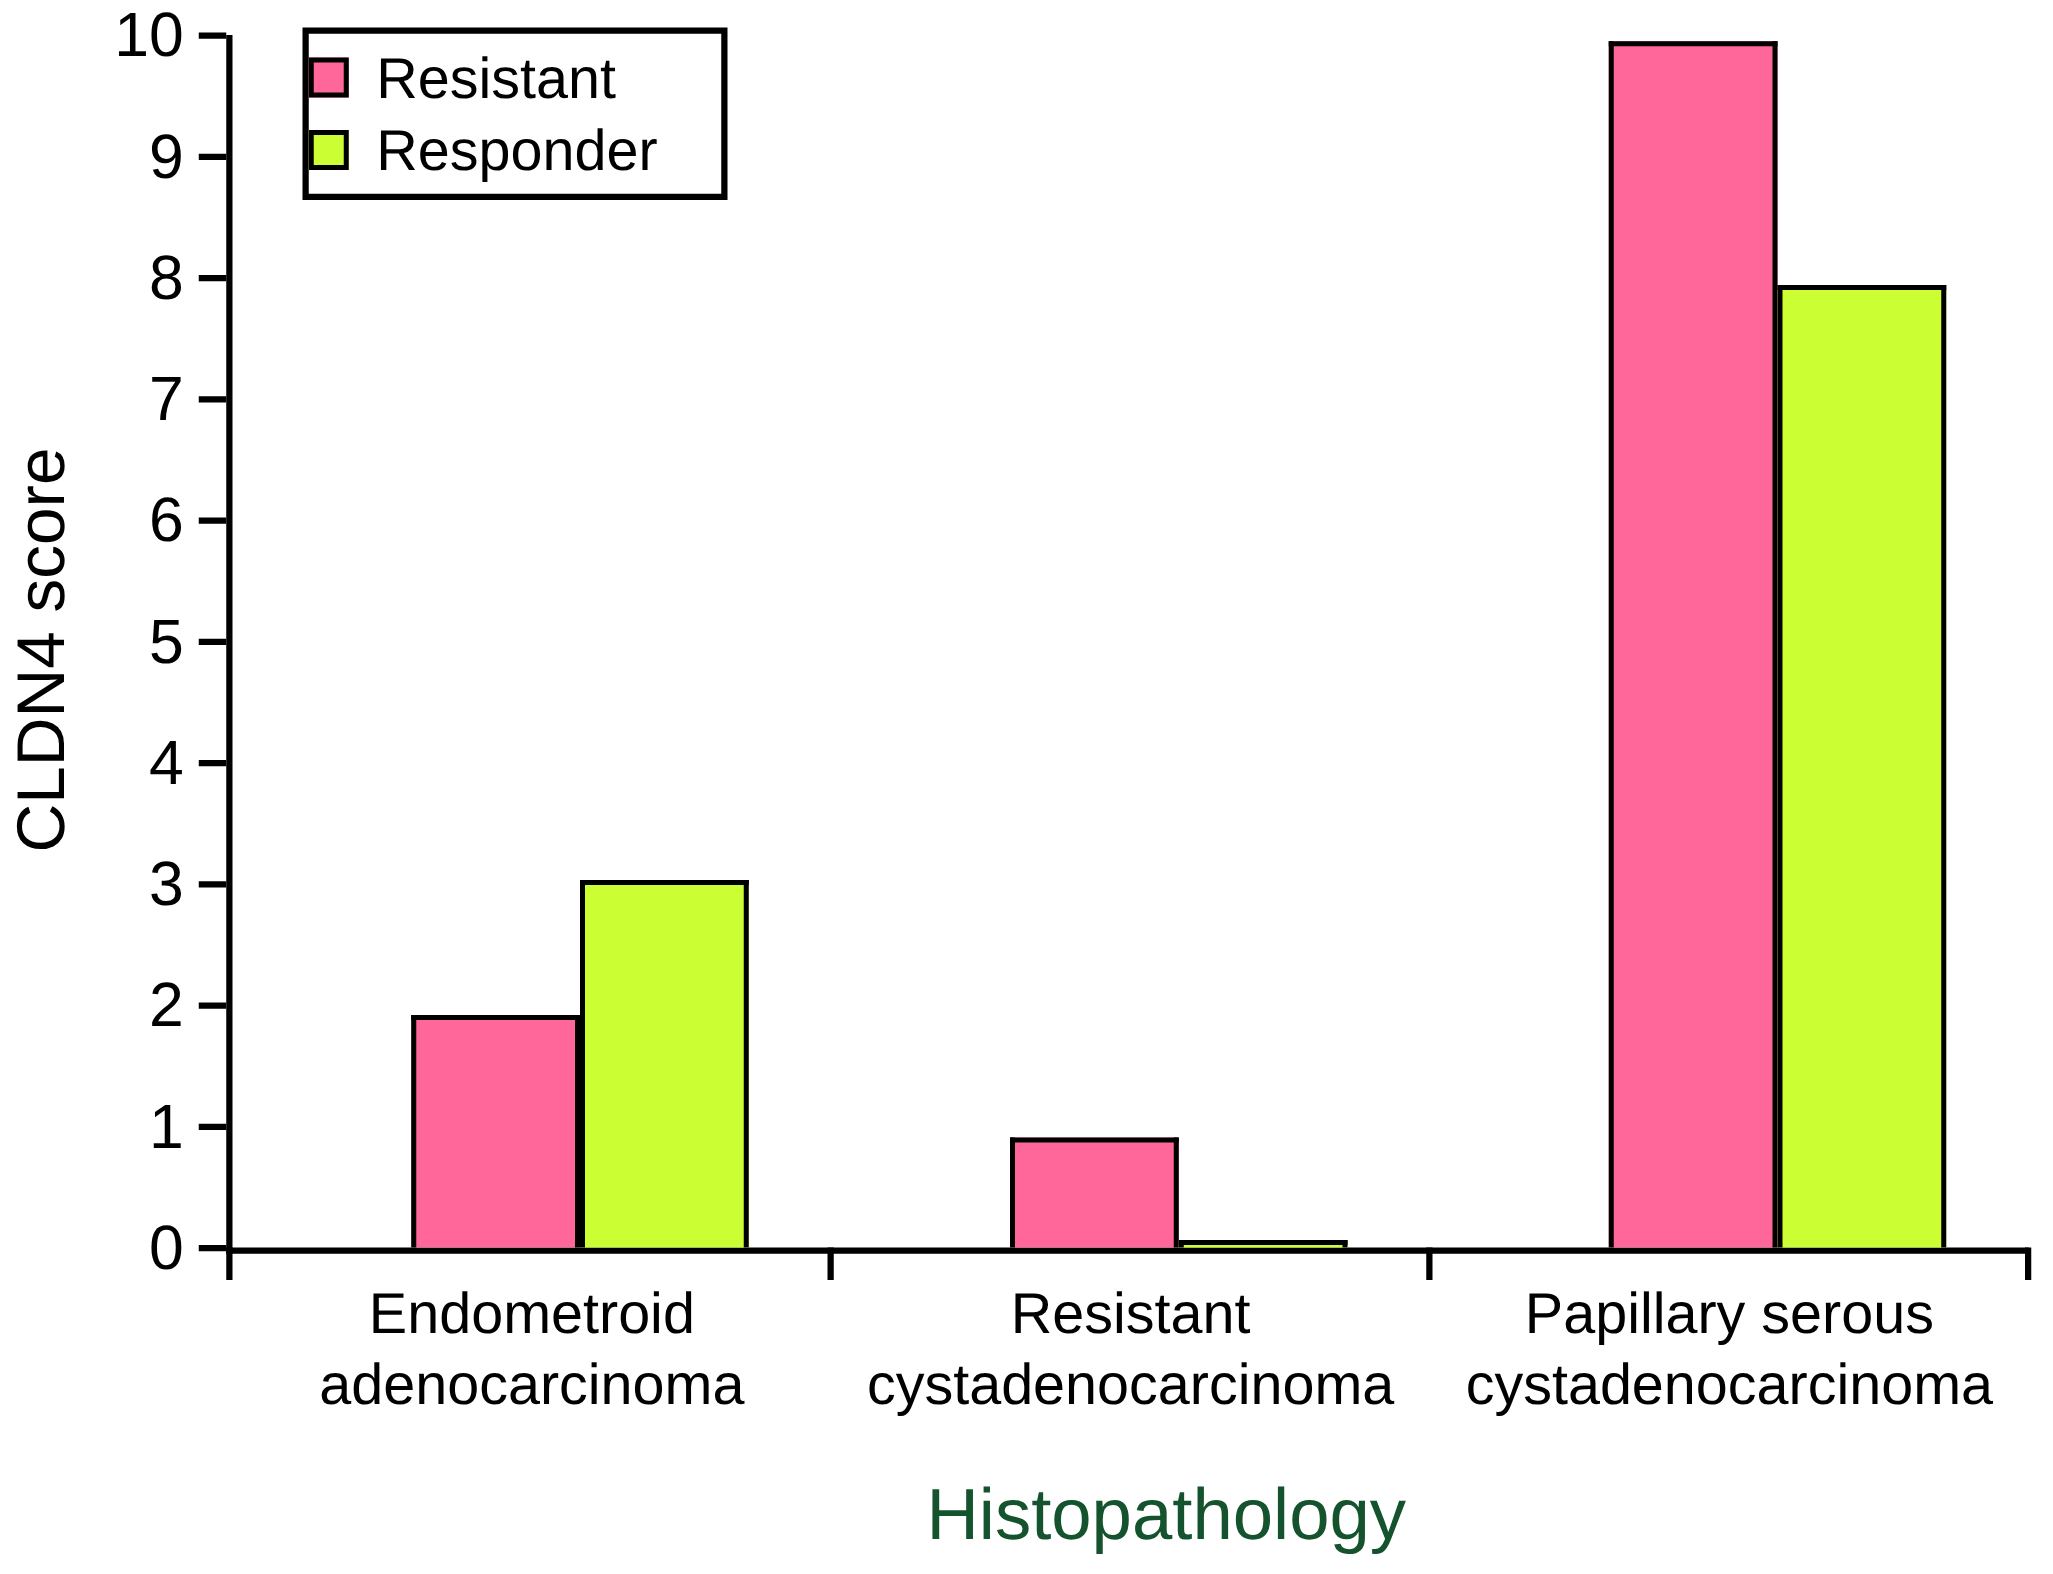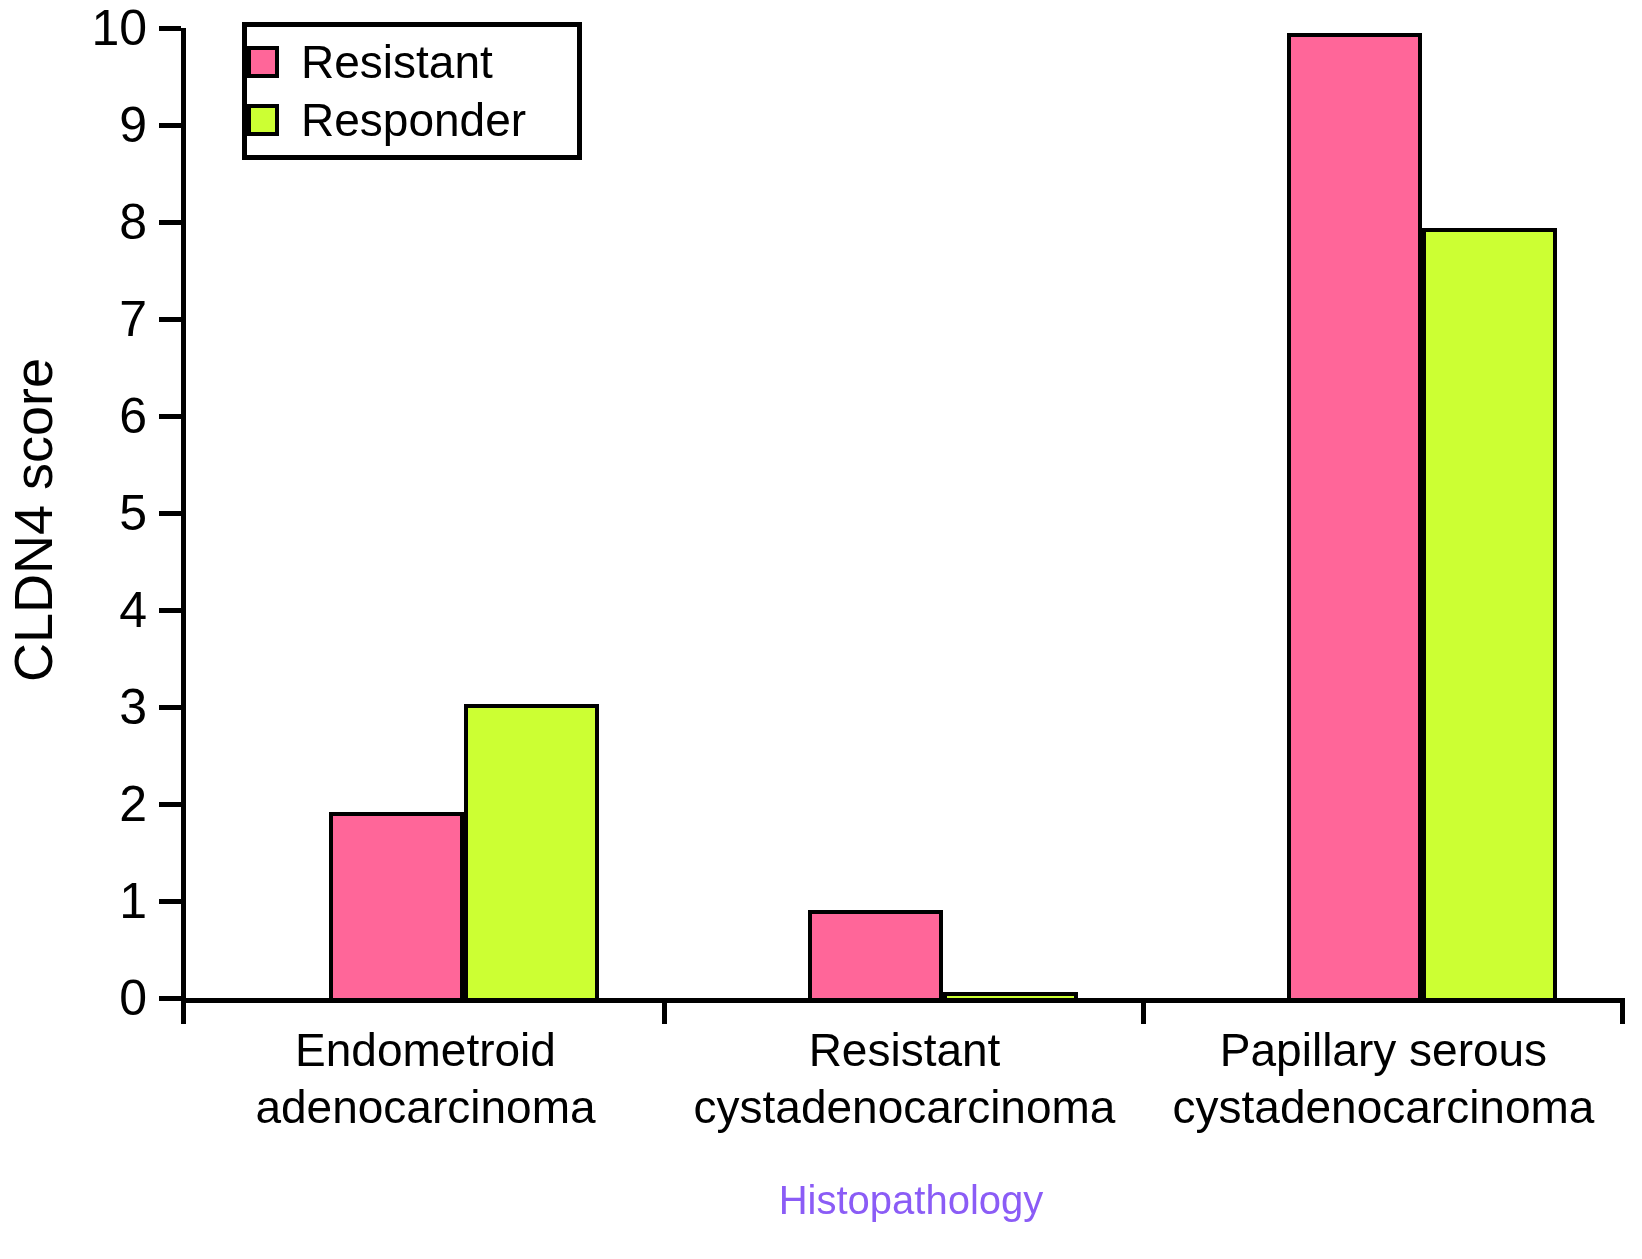--- a/index.html
+++ b/index.html
@@ -38,26 +38,26 @@
     position: absolute;
     width: 560px;
     text-align: center;
     font-size: 46px;
     line-height: 57px;
     white-space: pre-line;
     color: #000000;
   }
   .x-axis-title {
     position: absolute;
-    left: 511px;
+    left: 533px;
     top: 1178px;
     width: 800px;
     text-align: center;
-    font-size: 40px;
-    color: #8b5cf6;
+    font-size: 58px;
+    color: #14532d;
   }
   .y-axis-title {
     position: absolute;
     left: 2px;
     top: 320px;
     height: 400px;
     width: 62px;
     writing-mode: vertical-rl;
     transform: rotate(180deg);
     text-align: center;

